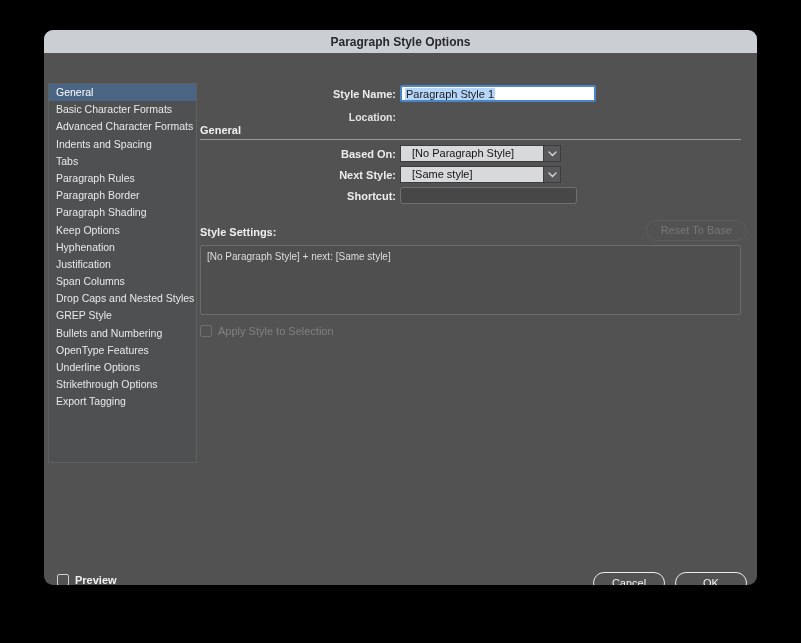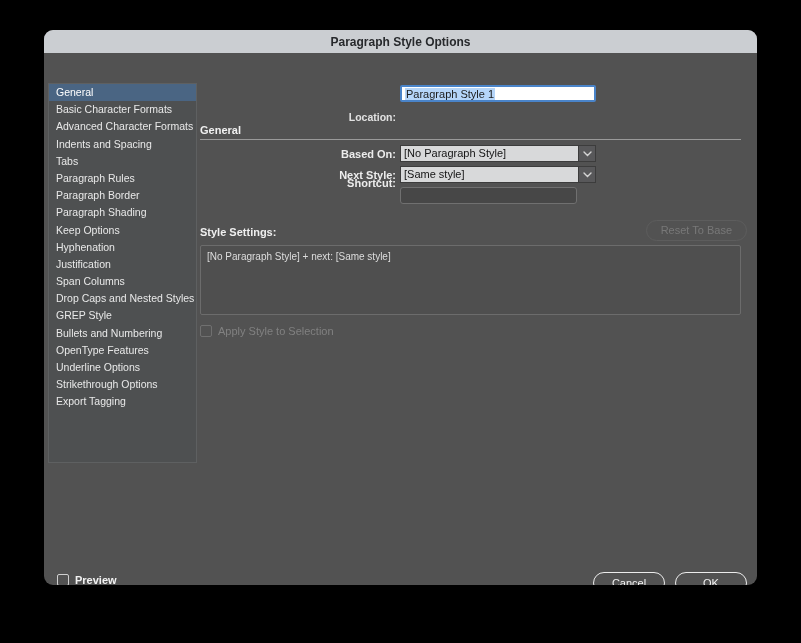--- a/index.html
+++ b/index.html
@@ -88,28 +88,28 @@
   }
   .style-name-field .sel { background: #b5d5f9; padding: 0 1px; }
 
   
   .combo {
     position: absolute;
     height: 17px;
     display: flex;
   }
   .combo .field {
-    width: 178px;
+    width: 143px;
     background: #d8d9da;
     border: 1px solid #3c3c3c;
     border-right: none;
     font-size: 11px;
     color: #141414;
     line-height: 15px;
-    padding-left: 3px;
+    padding-left: 11px;
     white-space: nowrap;
     overflow: hidden;
   }
   .combo .chev {
     width: 18px;
     background: #58585a;
     border: 1px solid #3c3c3c;
     display: flex;
     align-items: center;
     justify-content: center;
@@ -207,20 +207,21 @@
         <div class="side-item">Span Columns</div>
         <div class="side-item">Drop Caps and Nested Styles</div>
         <div class="side-item">GREP Style</div>
         <div class="side-item">Bullets and Numbering</div>
         <div class="side-item">OpenType Features</div>
         <div class="side-item">Underline Options</div>
         <div class="side-item">Strikethrough Options</div>
         <div class="side-item">Export Tagging</div>
       </div>
 
+    <div class="lbl" style="left:0; width:352px; top:35px;">Style Name:</div>
     <div class="style-name-field">
       <span class="sel">Paragraph Style 1</span>
     </div>
 
     <div class="lbl" style="left:0; width:352px; top:58px; font-size:10.5px; color:#e2e2e2;">Location:</div>
 
     <div class="heading" style="left:156px; top:71px;">General</div>
     <div class="separator" style="top:86px;"></div>
 
     <div class="lbl" style="left:0; width:352px; top:95px;">Based On:</div>
@@ -236,21 +237,21 @@
     <div class="lbl" style="left:0; width:352px; top:116px;">Next Style:</div>
     <div class="combo" style="left:356px; top:113px;">
       <div class="field">[Same style]</div>
       <div class="chev">
         <svg width="9" height="6" viewBox="0 0 9 6">
             <path d="M1 1 L4.5 4.5 L8 1" fill="none" stroke="#d4d4d4" stroke-width="1.4" stroke-linecap="round"></path>
           </svg>
       </div>
     </div>
 
-    <div class="lbl" style="left:0; width:352px; top:124px;">Shortcut:</div>
+    <div class="lbl" style="left:0; width:352px; top:137px;">Shortcut:</div>
     <div class="text-input" style="left:356px; top:134px; width:177px;"></div>
 
     <div class="heading" style="left:156px; top:173px;">Style Settings:</div>
     <button class="reset-btn" style="right:10px; top:167px;">Reset To Base</button>
 
     <div class="settings-box">
       <span>[No Paragraph Style] + next: [Same style]</span>
     </div>
 
     <div class="check-row disabled" style="left:156px; top:272px;">

